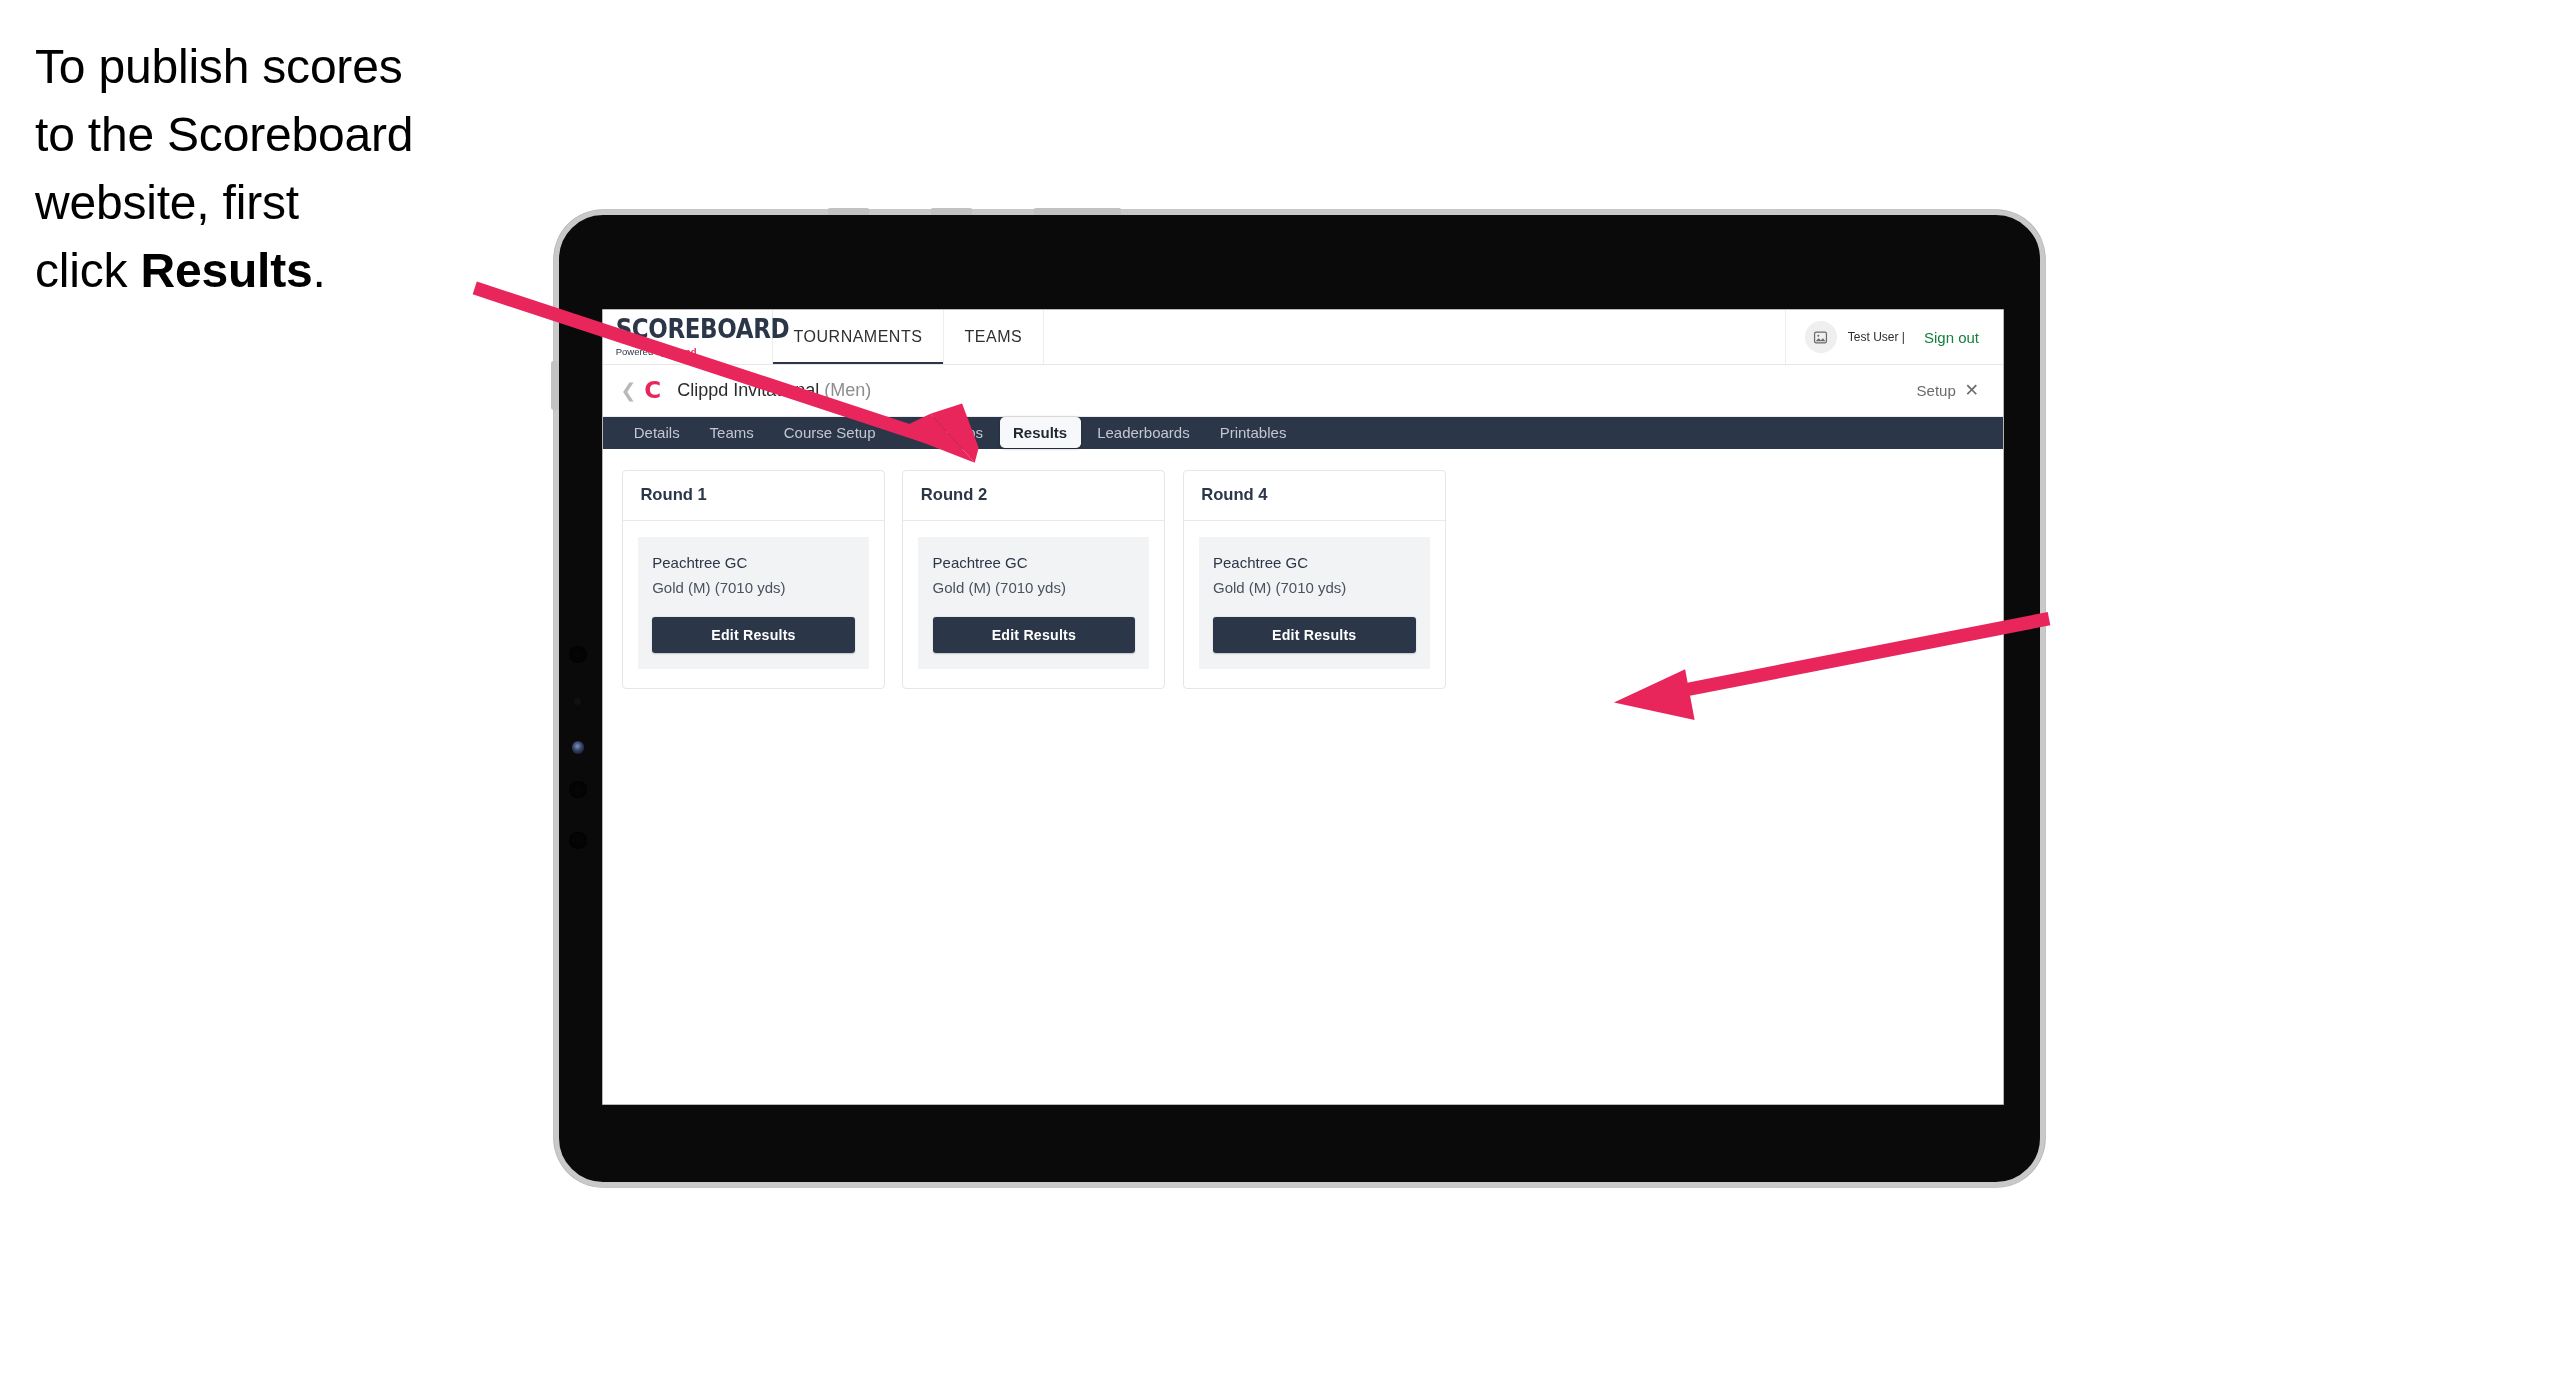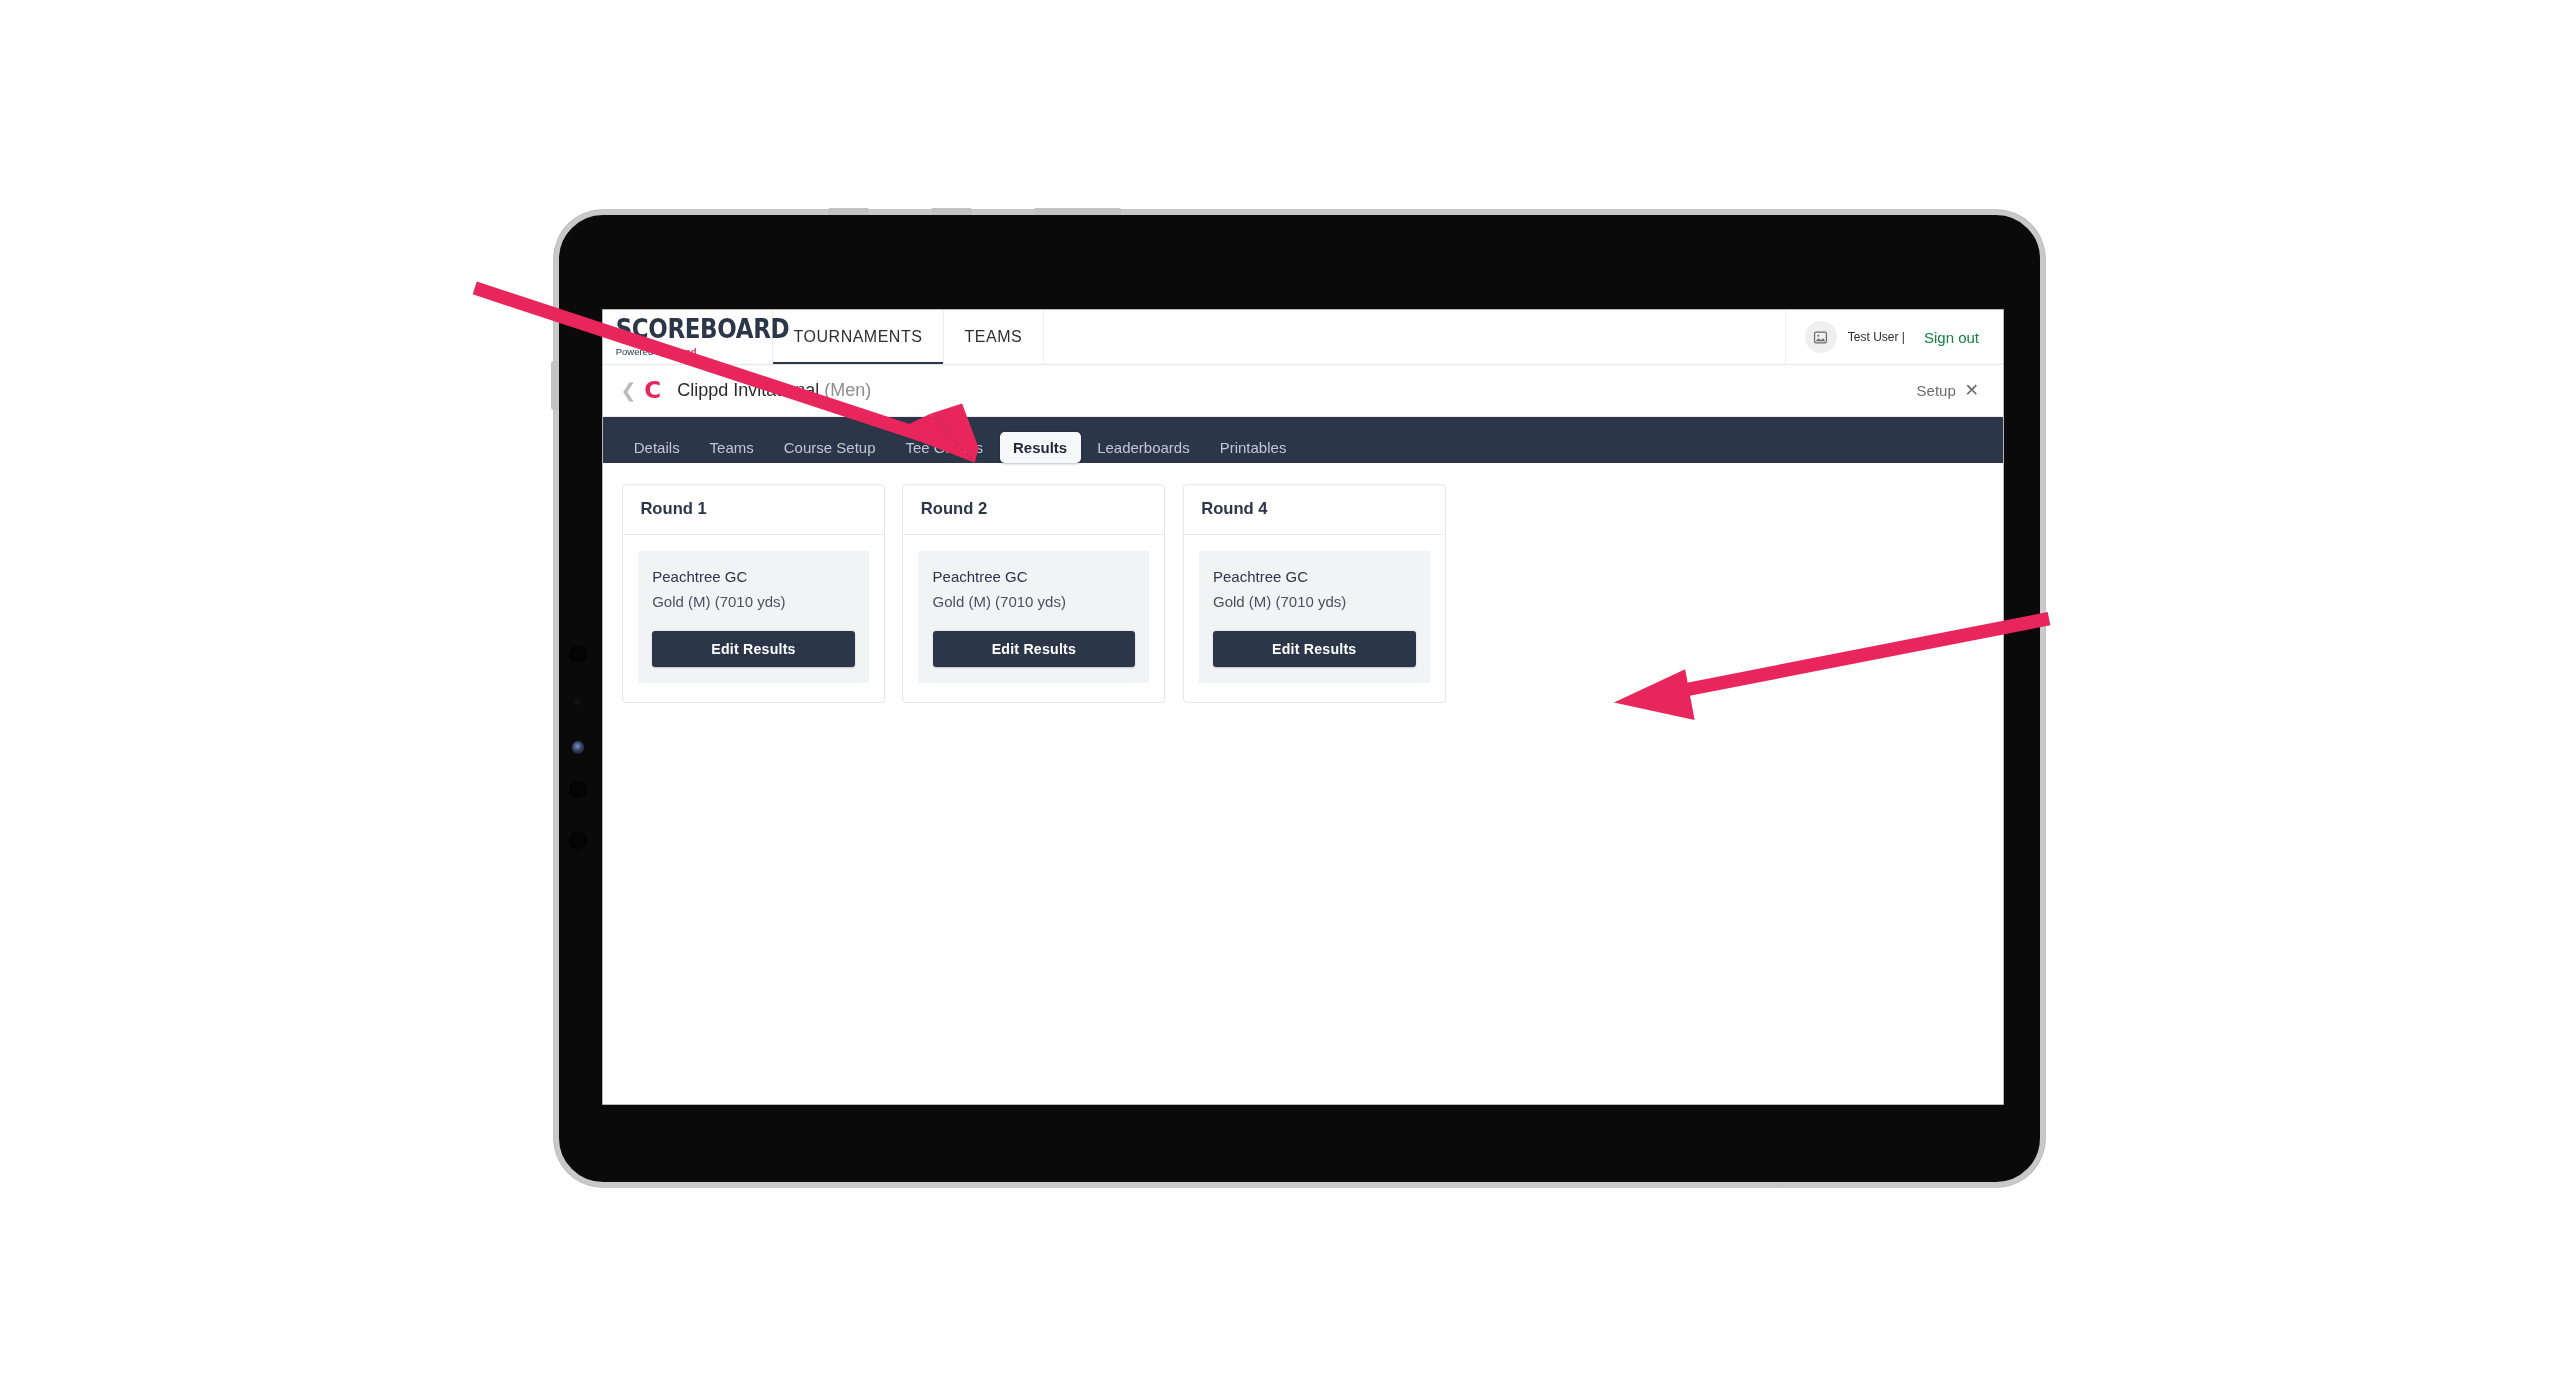--- a/index.html
+++ b/index.html
@@ -126,22 +126,22 @@
   #ttitle .gender { color:#8d8d8d; }
   #titlebar-spacer { flex:1; }
   #cancel {
     display:flex; align-items:center; gap:8.7px;
     font-size:15px; color:#6b6b6b; cursor:pointer;
   }
   #cancel .x { font-size:17.4px; line-height:1; }
 
   
   #navbar {
-    height:46px; background:#2b3648;
-    display:flex; align-items:flex-end; padding-left:17.4px; gap:3.2px;
+    height:32px; background:#2b3648;
+    display:flex; align-items:flex-start; padding-left:17.4px; gap:3.2px;
   }
   .navtab {
     font-size:15px; color:#c2c8d2; padding:7.1px 13.4px;
     border-radius:4.7px; cursor:pointer; white-space:nowrap;
   }
   .navtab.active {
     background:#f7f8fa; color:#1f2733; font-weight:700;
     box-shadow:0 0.8px 2.4px rgba(0,0,0,.25);
   }
 
@@ -172,20 +172,24 @@
   }
 
   
   #arrows { position:absolute; left:0; top:0; width:2576px; height:1386px; pointer-events:none; }
 </style>
 </head>
 <body>
 
 <div id="stage">
 
+  <div class="annot" id="annot-left"><span>To publish scores
+to the Scoreboard
+website, first
+click </span><b>Results</b><span>.</span></div>
 
 
   <div id="tablet">
     <div class="nub" style="left:269px; width:41px;"></div>
     <div class="nub" style="left:372px; width:41px;"></div>
     <div class="nub" style="left:475px; width:87px;"></div>
 
     <div id="side-btn" style="top:146px;"></div>
 
     <div class="sensor lens" style="left:10.3px; top:431px; width:17.4px; height:17.4px;"></div>

